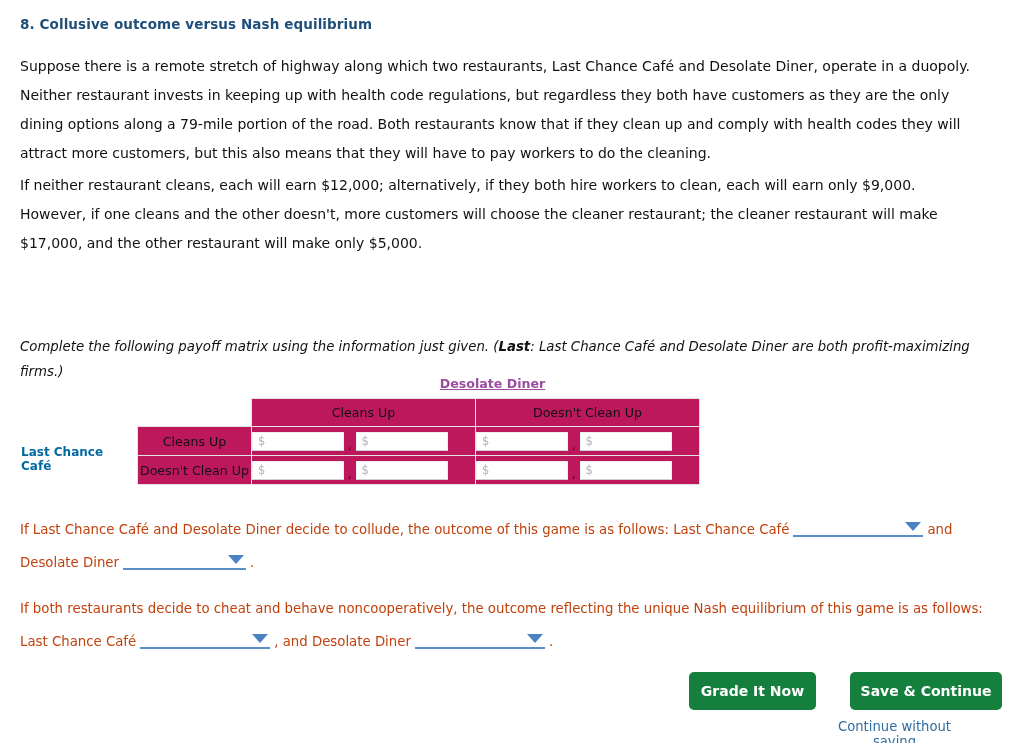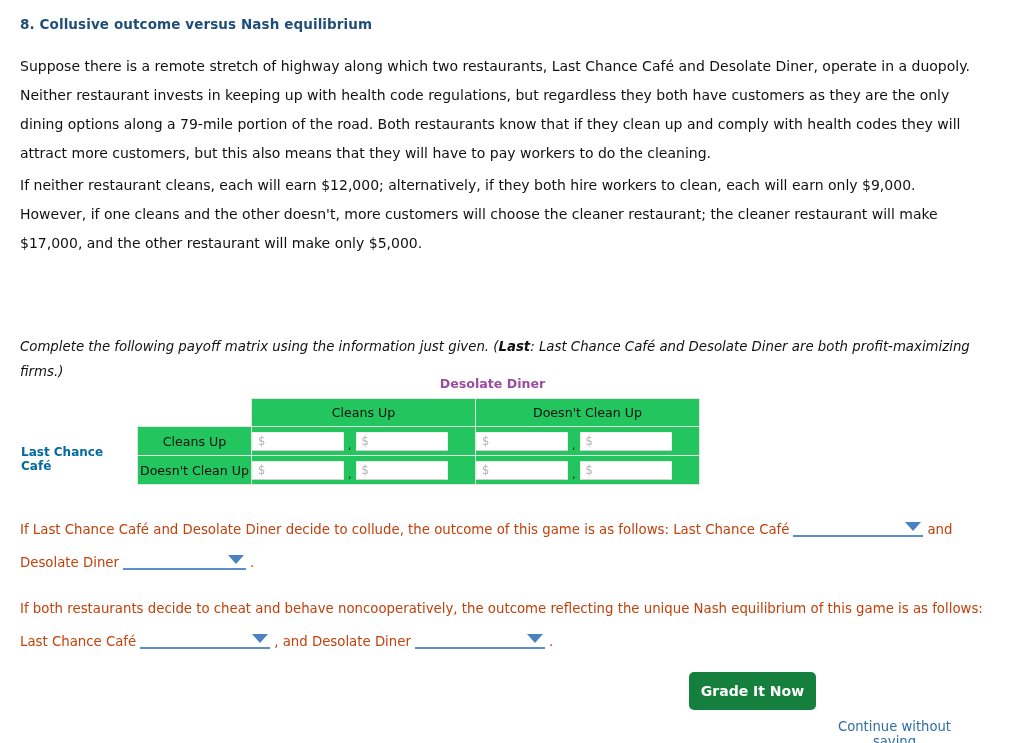--- a/index.html
+++ b/index.html
@@ -69,20 +69,21 @@
   }
   .col-player {
     position: absolute;
     left: 405px;
     top: 2px;
     width: 135px;
     text-align: center;
     font-size: 12.6px;
     font-weight: bold;
     color: #9b4ca0;
+    text-decoration: underline;
   }
   .row-player {
     position: absolute;
     left: 1px;
     top: 71px;
     width: 116px;
     text-align: left;
     font-size: 12px;
     font-weight: bold;
     color: #0369a1;
@@ -90,21 +91,21 @@
   table.payoff {
     position: absolute;
     left: 117px;
     top: 24px;
     border-collapse: collapse;
     table-layout: fixed;
   }
   table.payoff td {
     border: 1px solid #e3e3e3;
     padding: 0;
-    background: #22c55e;
+    background: #be185d;
   }
   td.corner {
     border: none !important;
     background: transparent !important;
     width: 113px;
   }
   td.colhead {
     height: 27px;
     text-align: center;
     vertical-align: middle;
@@ -299,16 +300,17 @@
   <div class="dd-para" id="ddp1">
     <span>If Last Chance Café and Desolate Diner decide to collude, the outcome of this game is as follows: Last Chance Café</span><span class="dropdown"><span class="dd-value"></span><span class="caret"></span></span><span>and Desolate Diner</span><span class="dropdown narrow"><span class="dd-value"></span><span class="caret"></span></span><span>.</span>
   </div>
 
   <div class="dd-para" id="ddp2">
     <span>If both restaurants decide to cheat and behave noncooperatively, the outcome reflecting the unique Nash equilibrium of this game is as follows: Last Chance Café</span><span class="dropdown"><span class="dd-value"></span><span class="caret"></span></span><span>, and Desolate Diner</span><span class="dropdown"><span class="dd-value"></span><span class="caret"></span></span><span>.</span>
   </div>
 
   <div class="btn" id="grade-btn">Grade It Now</div>
 
+  <div class="btn" id="save-btn">Save &amp; Continue</div>
 
   <div class="link-continue">Continue without saving</div>
 
 </div>
 
 </body></html>

